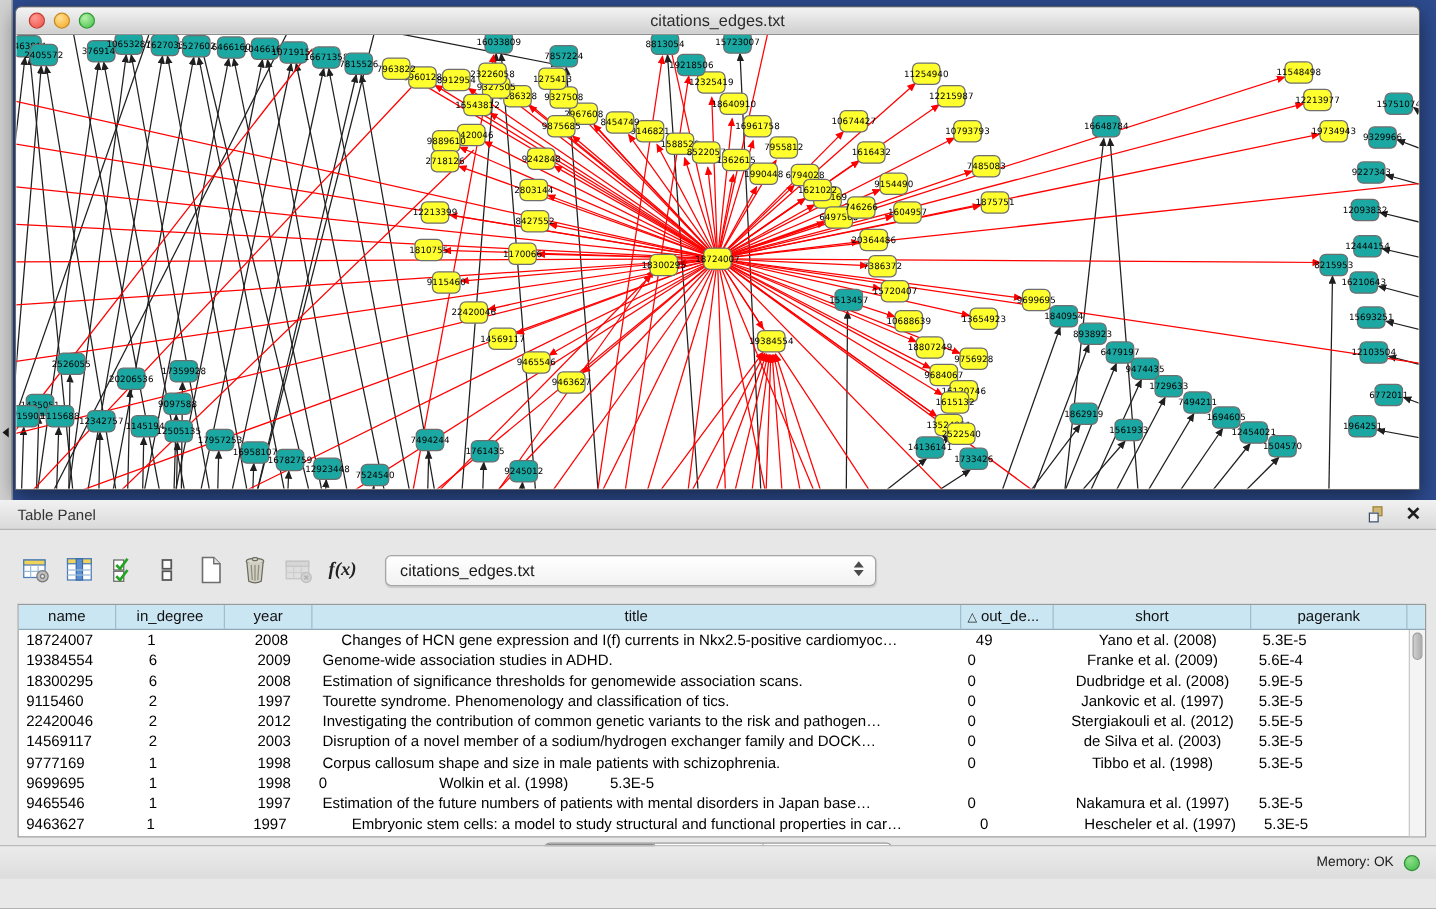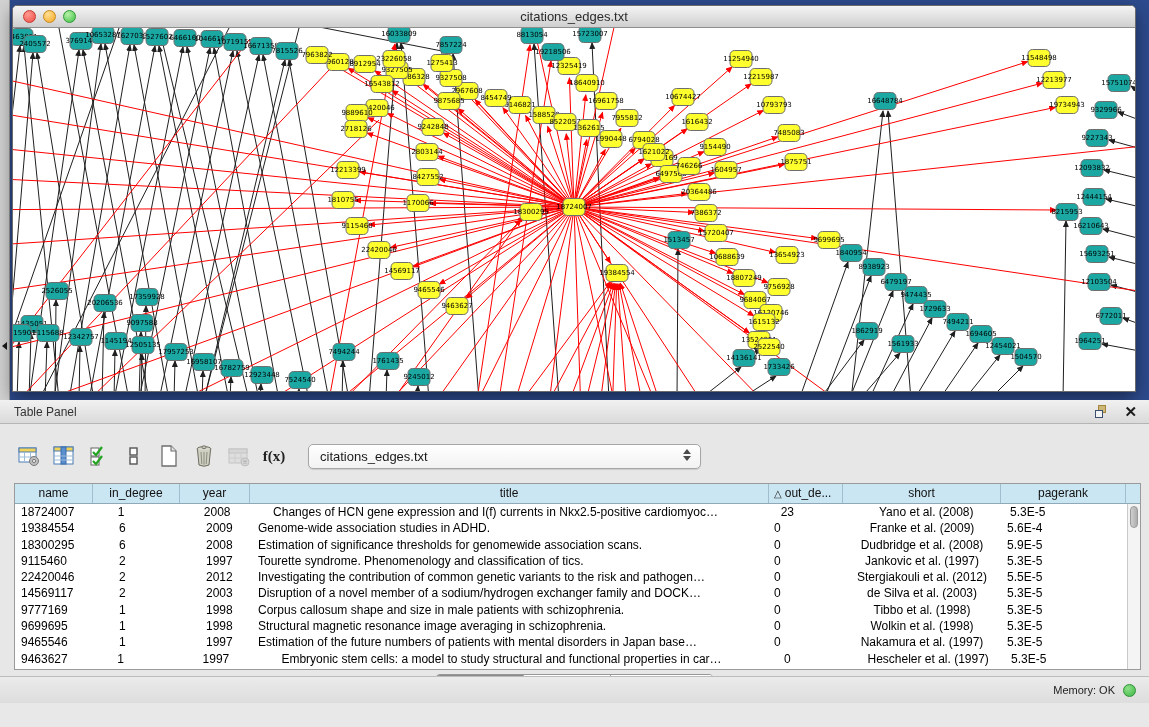--- a/index.html
+++ b/index.html
@@ -28,21 +28,21 @@
   .tp-title { position:absolute; left:14px; top:0; line-height:24px; font-size:12px; color:#333; }
   .tp-float { position:absolute; right:40px; top:5px; width:14px; height:14px; cursor:pointer; }
   .tp-float .sq-back { position:absolute; left:3px; top:0; width:8px; height:8px; border:1px solid #a3863c; background:#cdb878; }
   .tp-float .sq-front{ position:absolute; left:0; top:5px; width:8px; height:8px; border:1px solid #3d4f6e; background:#f4f4f4; }
   .tp-close { position:absolute; right:12px; top:2px; font-size:15px; font-weight:bold; color:#1c1c1c; cursor:pointer; line-height:20px; }
   .tp-body { position:relative; height:276px; background:#e7e7e7; }
 
   .tp-toolbar { position:absolute; left:14px; top:16px; height:32px; display:flex; align-items:center; }
   .tbtn { width:30px; height:30px; margin-right:5px; display:flex; align-items:center; justify-content:center; border-radius:4px; cursor:pointer; }
   .tbtn.disabled { opacity:.45; cursor:default; }
-  .fx { font-family:"Liberation Serif", serif; font-weight:bold; font-size:15px; color:#222; }
+  .fx { font-family:"Liberation Serif", serif; font-style:italic; font-weight:bold; font-size:15px; color:#222; }
   .dropdown { position:relative; margin-left:14px; width:393px; height:25px; background:linear-gradient(#ffffff,#f2f2f2); border:1px solid #a6a6a6; border-radius:5px; box-shadow:0 1px 1px rgba(0,0,0,.12); cursor:pointer; }
   .dropdown .val { position:absolute; left:11px; top:0; line-height:24px; font-size:13px; color:#1a1a1a; }
   .dropdown .arrows { position:absolute; right:9px; top:4px; display:flex; flex-direction:column; gap:2px; }
   .dropdown .arrows i { width:0; height:0; border-left:4px solid transparent; border-right:4px solid transparent; }
   .dropdown .arrows .up { border-bottom:5px solid #4a4a4a; }
   .dropdown .arrows .dn { border-top:5px solid #4a4a4a; }
 
   .tbl-container { position:absolute; left:14px; top:59px; width:1127px; height:187px; background:#fff; border:1px solid #9a9a9a; }
   .tbl-header { display:flex; height:20px; background:#cbe6f3; border-bottom:1px solid #8fa9b8; }
   .th { position:relative; font-size:12px; color:#111; line-height:19px; text-align:center; border-right:1px solid #9fbdcd; overflow:hidden; white-space:nowrap; }
@@ -896,21 +896,21 @@
             <div class="th left" style="width: 74px;"><span class="sort">△</span><span>out_de...</span></div>
             <div class="th" style="width: 158px;">short</div>
             <div class="th" style="width: 125px; text-align: center;">pagerank</div>
           </div>
         <div class="tbl-rows" id="tbl-rows">
             <div class="tr">
               <div class="td" style="width: 78px; padding-left: 6px;">18724007</div>
               <div class="td" style="width: 87px; padding-left: 26px;">1</div>
               <div class="td" style="width: 70px; padding-left: 26px;">2008</div>
               <div class="td" style="width: 519px; padding-left: 8px; margin-left: 18px;">Changes of HCN gene expression and I(f) currents in Nkx2.5-positive cardiomyoc…</div>
-              <div class="td" style="width: 74px; padding-left: 5px;">23</div>
+              <div class="td" style="width: 74px; padding-left: 5px;">49</div>
               <div class="td" style="width: 158px; text-align: center;">Yano et al. (2008)</div>
               <div class="td" style="width: 125px; padding-left: 6px;">5.3E-5</div>
             </div>
             <div class="tr">
               <div class="td" style="width: 78px; padding-left: 6px;">19384554</div>
               <div class="td" style="width: 87px; padding-left: 26px;">6</div>
               <div class="td" style="width: 70px; padding-left: 26px;">2009</div>
               <div class="td" style="width: 519px; padding-left: 8px;">Genome-wide association studies in ADHD.</div>
               <div class="td" style="width: 74px; padding-left: 5px;">0</div>
               <div class="td" style="width: 158px; text-align: center;">Franke et al. (2009)</div>
@@ -958,21 +958,20 @@
               <div class="td" style="width: 70px; padding-left: 26px;">1998</div>
               <div class="td" style="width: 519px; padding-left: 8px;">Corpus callosum shape and size in male patients with schizophrenia.</div>
               <div class="td" style="width: 74px; padding-left: 5px;">0</div>
               <div class="td" style="width: 158px; text-align: center;">Tibbo et al. (1998)</div>
               <div class="td" style="width: 125px; padding-left: 6px;">5.3E-5</div>
             </div>
             <div class="tr">
               <div class="td" style="width: 78px; padding-left: 6px;">9699695</div>
               <div class="td" style="width: 87px; padding-left: 26px;">1</div>
               <div class="td" style="width: 70px; padding-left: 26px;">1998</div>
-              <div class="td" style="width: 519px; padding-left: 8px;">Structural magnetic resonance image averaging in schizophrenia.</div>
               <div class="td" style="width: 74px; padding-left: 5px;">0</div>
               <div class="td" style="width: 158px; text-align: center;">Wolkin et al. (1998)</div>
               <div class="td" style="width: 125px; padding-left: 6px;">5.3E-5</div>
             </div>
             <div class="tr">
               <div class="td" style="width: 78px; padding-left: 6px;">9465546</div>
               <div class="td" style="width: 87px; padding-left: 26px;">1</div>
               <div class="td" style="width: 70px; padding-left: 26px;">1997</div>
               <div class="td" style="width: 519px; padding-left: 8px;">Estimation of the future numbers of patients with mental disorders in Japan base…</div>
               <div class="td" style="width: 74px; padding-left: 5px;">0</div>

